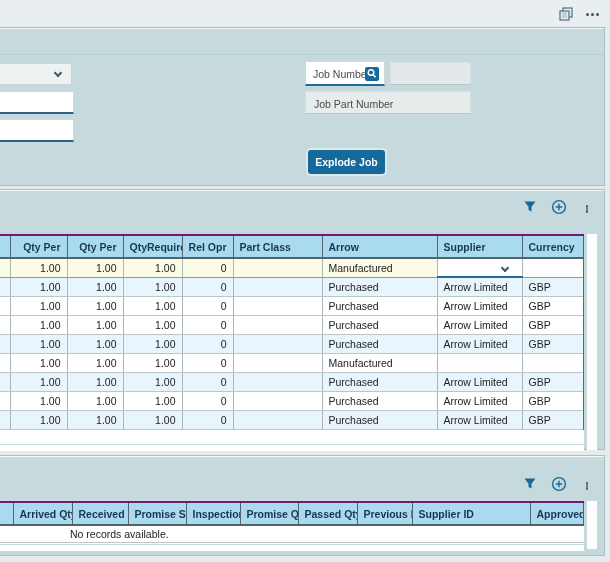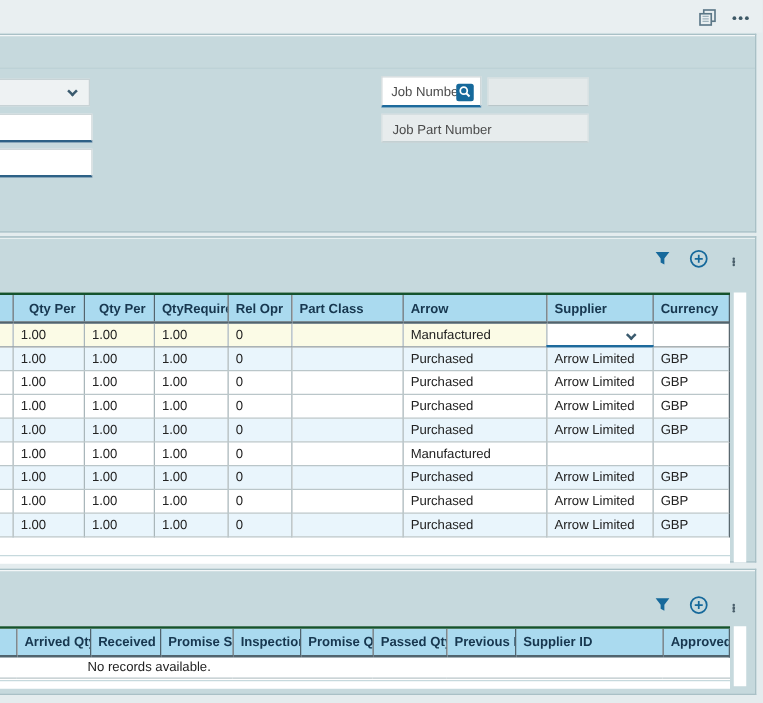--- a/index.html
+++ b/index.html
@@ -47,38 +47,38 @@
     border:none; border-radius:3px; cursor:pointer;
     box-shadow:0 0 0 2px #dde8eb;
   }
   
   .gtoolbar { position:absolute; height:20px; }
   .p2tb { top:9px; right:12px; } .p3tb { top:20px; right:12px; }
   .gtoolbar .tbi { display:inline-block; vertical-align:middle; margin-left:10px; cursor:pointer; }
   .kebab { display:inline-flex; flex-direction:column; gap:2px; padding:1px 4px; }
   .kebab i { width:2.5px; height:2.5px; border-radius:50%; background:#4a5f6b; display:block; }
   
-  .gridwrap { position:absolute; left:0; background:#fff; overflow:hidden; border-top:2px solid #14532d; }
+  .gridwrap { position:absolute; left:0; background:#fff; overflow:hidden; border-top:2px solid #701a75; }
   .g1 { top:44px; width:584px; height:210px; }
   .g2 { top:45px; width:584px; height:43px; }
   table.grid { border-collapse:collapse; table-layout:fixed; width:584px; }
   table.grid th {
     background:#aadaef; color:#17374f; font-size:10.5px; font-weight:bold;
     border-right:1px solid #51646e; border-bottom:2px solid #51646e;
     height:22px; padding:0 6px; text-align:left; white-space:nowrap; overflow:hidden; cursor:pointer;
   }
   table.grid th.num { text-align:right; }
   table.grid th:last-child { border-right:2px solid #51646e; }
   table.grid td {
     font-size:10.5px; color:#222; background:#fff;
     border-right:1px solid #a9b6ba; border-bottom:1px solid #bac6c9;
     height:19px; padding:0 6px; white-space:nowrap; overflow:hidden; cursor:default;
   }
   table.grid td:last-child { border-right:2px solid #5a686f; }
-  table.grid td.num { }
+  table.grid td.num { text-align:right; }
   table.grid tr.alt td { background:#e9f5fc; }
   table.grid tr.sel td { background:#fbfbe6; border-bottom:1px solid #8f9a9e; }
   td.editor { background:#fff !important; border-bottom:2px solid #1d6a9c !important; position:relative; cursor:pointer; }
   td.editor .chev { right:14px; top:6px; }
   .msgcell { font-size:9.5px; color:#333; padding-left:70px !important; height:17px !important; border-right:none !important;margin-top:36px; }
   .vscroll { position:absolute; left:587px; width:10px; background:#fff; }
   .v1 { top:44px; height:216px; } .v2 { top:45px; height:48px; }
   .hscroll { position:absolute; left:0; width:584px; height:6px; background:#fff; }
   .h1 { top:255px; } .h2 { top:89px; }
 </style>
@@ -117,20 +117,21 @@
       <line x1="9" y1="8.6" x2="11.6" y2="11.2" stroke="#fff" stroke-width="1.6"></line>
     </svg>
   </div>
   <div class="field f-gray"></div>
 
   <div class="field f-jpn">
     <span class="lbl">Job Part Number</span>
   </div>
 
 
+  <button class="btn-explode">Explode Job</button>
 </div>
 
 <div class="panel panel2">
   <div class="gtoolbar p2tb">
     <span class="tbi">
       <svg width="14" height="14" viewBox="0 0 14 14">
           <path d="M1.5 1.5h11L8.5 6.8v4.8L5.5 9.9V6.8Z" fill="#16699b"></path>
         </svg>
     </span>
     <span class="tbi">

